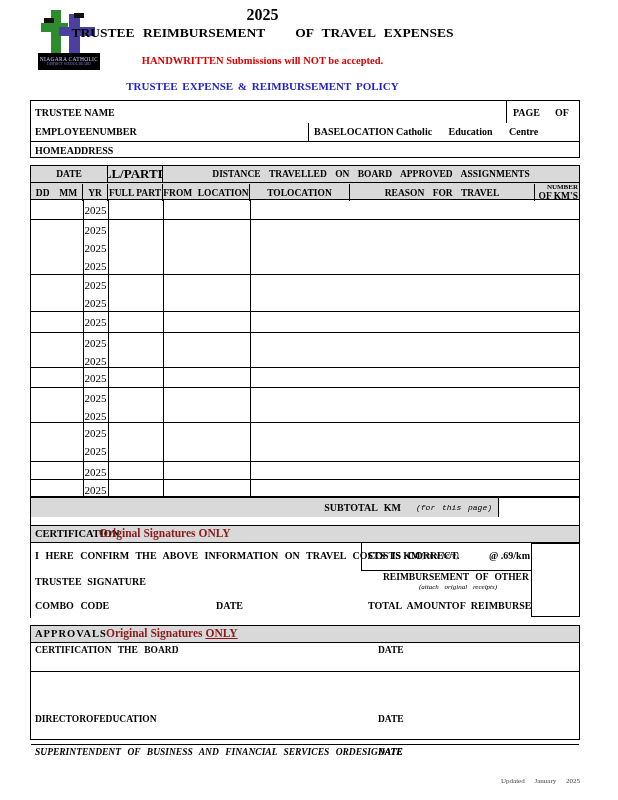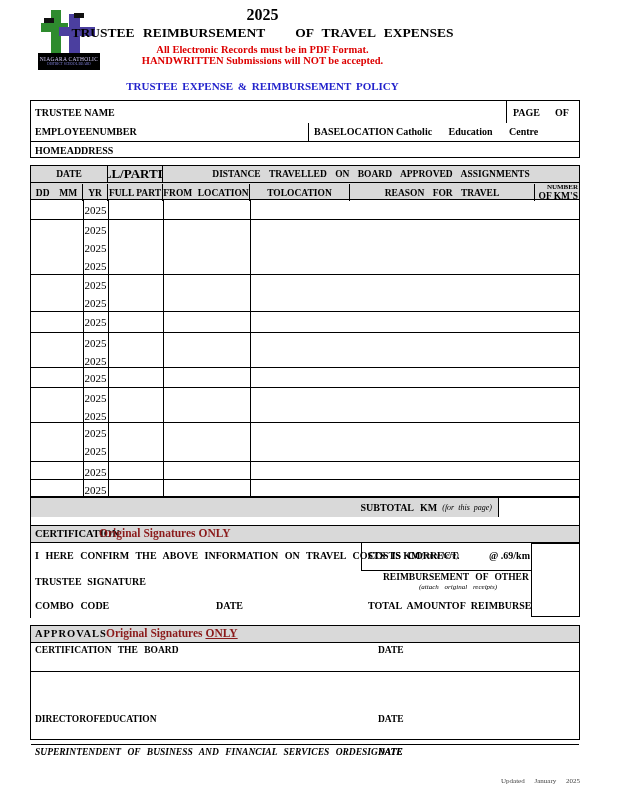--- a/index.html
+++ b/index.html
@@ -48,21 +48,21 @@
   .trow{position:relative;border-bottom:1px solid #000;box-sizing:border-box;overflow:hidden;}
   .yrcell{position:absolute;left:52px;top:0;width:25px;text-align:center;padding-top:1px;}
   .yline{height:18px;line-height:18px;font-size:11px;}
   
   .subrow{left:30px;top:497px;width:550px;height:38px;border:1px solid #000;box-sizing:border-box;}
   .subgray{position:absolute;left:0;top:0;width:467px;height:19px;background:#d9d9d9;
            display:flex;align-items:center;justify-content:flex-end;padding-right:6px;box-sizing:border-box;}
   .subcell{position:absolute;left:467px;top:0;width:81px;height:19px;border-left:1px solid #000;
            box-sizing:border-box;background:#fff;}
   .sublabel{font-size:10px;font-weight:bold;word-spacing:4px;}
-  .subnote{font-size:8px;font-style:italic;margin-left:5px;word-spacing:2px;}
+  .subnote{font-size:8px;font-style:italic;margin-left:15px;word-spacing:2px;font-family:Liberation Mono, monospace;}
   
   .band18{left:30px;width:550px;height:18px;background:#d9d9d9;border:1px solid #000;box-sizing:border-box;}
   .certband{top:525px;padding-left:40px;}
   .apprband{top:625px;}
   .bandlbl{position:absolute;top:2px;font-size:10.5px;font-weight:bold;}
   .sigred{position:absolute;top:1px;font-size:11.5px;font-weight:bold;}
   
   .certbody{left:30px;top:543px;width:598px;height:75px;border-left:1px solid #000;box-sizing:border-box;
             font-size:10px;font-weight:bold;}
   .certbody .rA-line{position:absolute;left:330px;top:27px;width:170px;height:1px;background:#000;}
@@ -93,21 +93,20 @@
     <div class="dove" style="left:6px;top:10px;"></div>
     <div class="dove" style="left:36px;top:5px;"></div>
     <div class="band">
       <div class="l1">NIAGARA CATHOLIC</div>
       <div class="l2">DISTRICT SCHOOL BOARD</div>
     </div>
   </div>
 
   <div class="abs hdr year-title">2025</div>
   <div class="abs hdr main-title"><span>TRUSTEE REIMBURSEMENT</span><span class="gap"></span><span>OF TRAVEL EXPENSES</span></div>
-  <div class="abs hdr notice notice1" style="color:#dd0000;">All Electronic Records must be in PDF Format.</div>
   <div class="abs hdr notice notice2" style="color:#dd0000;">HANDWRITTEN Submissions will NOT be accepted.</div>
   <div class="abs hdr policy" style="color:#2323cc;">TRUSTEE EXPENSE &amp; REIMBURSEMENT POLICY</div>
 
   <div class="abs infobox">
     <div class="hline"></div>
     <div class="v505"></div>
     <div class="v307"></div>
     <span class="abs nw" style="left:4px;top:6px;">TRUSTEE NAME</span>
     <span class="abs nw" style="left:482px;top:6px;">PAGE</span>
     <span class="abs nw" style="left:524px;top:6px;">OF</span>

